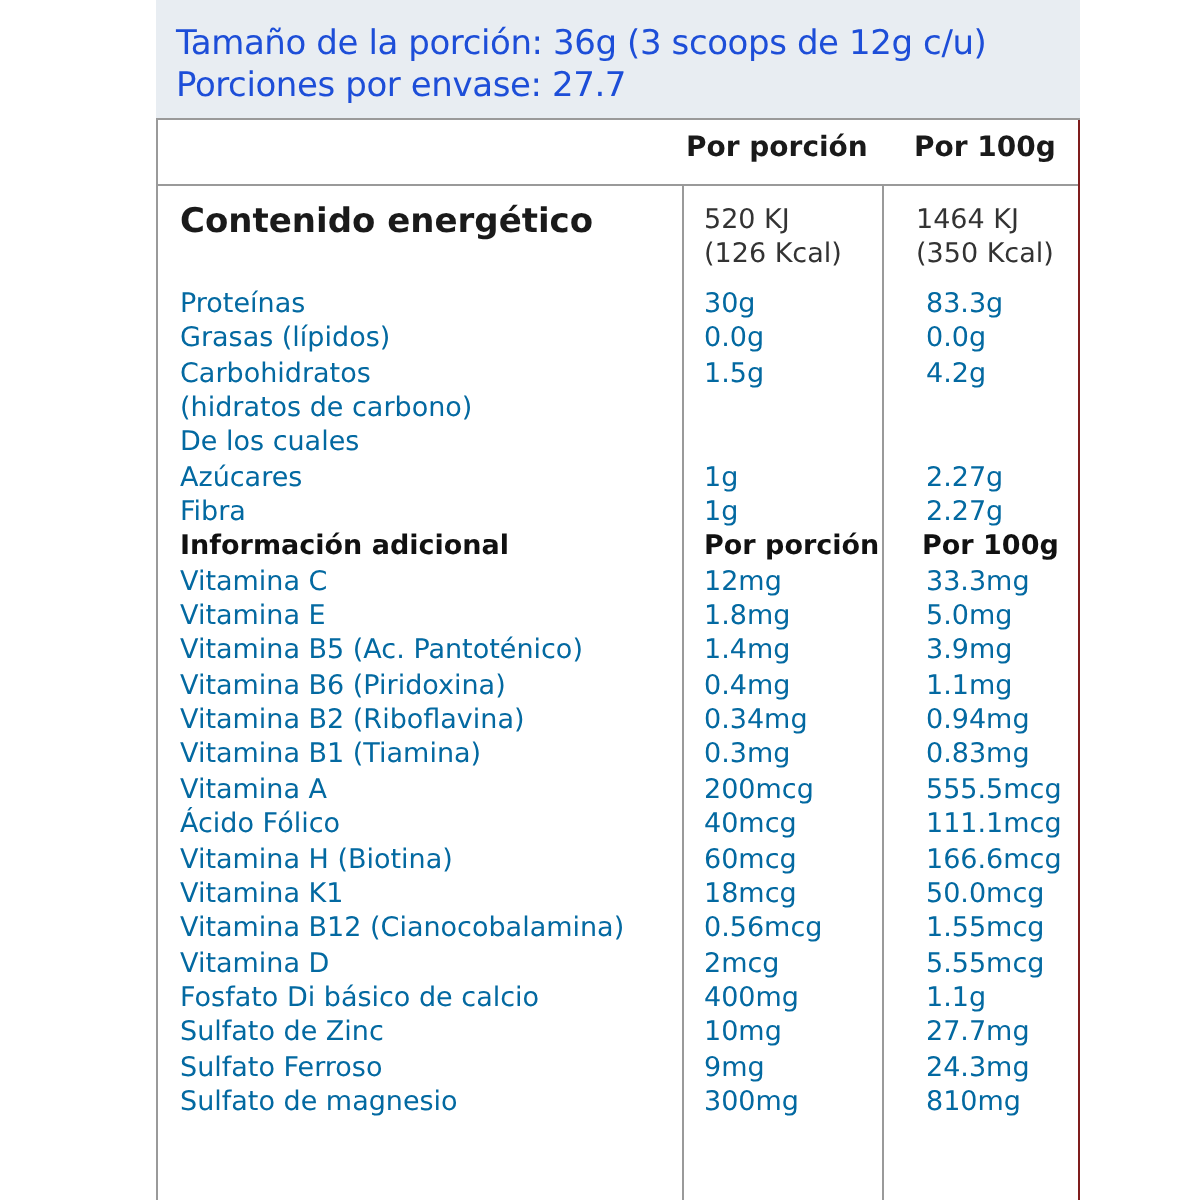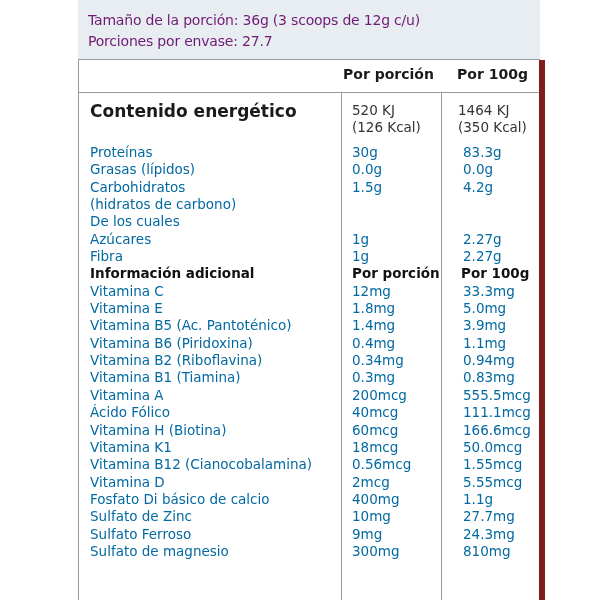--- a/index.html
+++ b/index.html
@@ -1,26 +1,26 @@
 <!DOCTYPE html>
 <html><head>
 <meta charset="utf-8">
 <style>
   html, body { margin:0; padding:0; background:#ffffff; }
   body { width:600px; height:600px; position:relative; overflow:hidden;
          font-family:"DejaVu Sans", sans-serif; color:#1a1a1a; }
   .panel { position:absolute; left:78px; top:0; width:462px; height:600px; }
   .top-band { position:absolute; left:0; top:0; width:462px; height:59px;
               background:#e8edf2; border-bottom:1px solid #9a9a9a; }
-  .top-band .line { position:absolute; left:10px; font-size:14px; color:#701a75;
+  .top-band .line { position:absolute; left:10px; font-size:17px; color:#1d4ed8;
                     white-space:nowrap; letter-spacing:-0.2px; }
   .top-band .l1 { top:12px; }
   .top-band .l2 { top:33px;text-align:center; }
   .table { position:absolute; left:0; top:60px; width:460px; height:540px;
-           border-left:1px solid #9a9a9a; border-right:6px solid #7f1d1d; }
+           border-left:1px solid #9a9a9a; border-right:1px solid #7f1d1d; }
   .head-row { position:absolute; left:0; top:0; width:460px; height:32px;
               border-bottom:1px solid #9a9a9a; }
   .head-row .h { position:absolute; top:6px; font-size:14px; font-weight:bold; white-space:nowrap; }
   .h1 { left:264px; }
   .h2 { left:378px; }
   .vline { position:absolute; top:33px; bottom:0; width:1px; background:#9a9a9a; }
   .v1 { left:262px; }
   .v2 { left:362px; }
   .energy-label { position:absolute; left:11px; top:41px; font-size:17px; font-weight:bold; white-space:nowrap; }
   .energy-val { position:absolute; font-size:13.5px; line-height:17px; color:#333; white-space:nowrap; }

